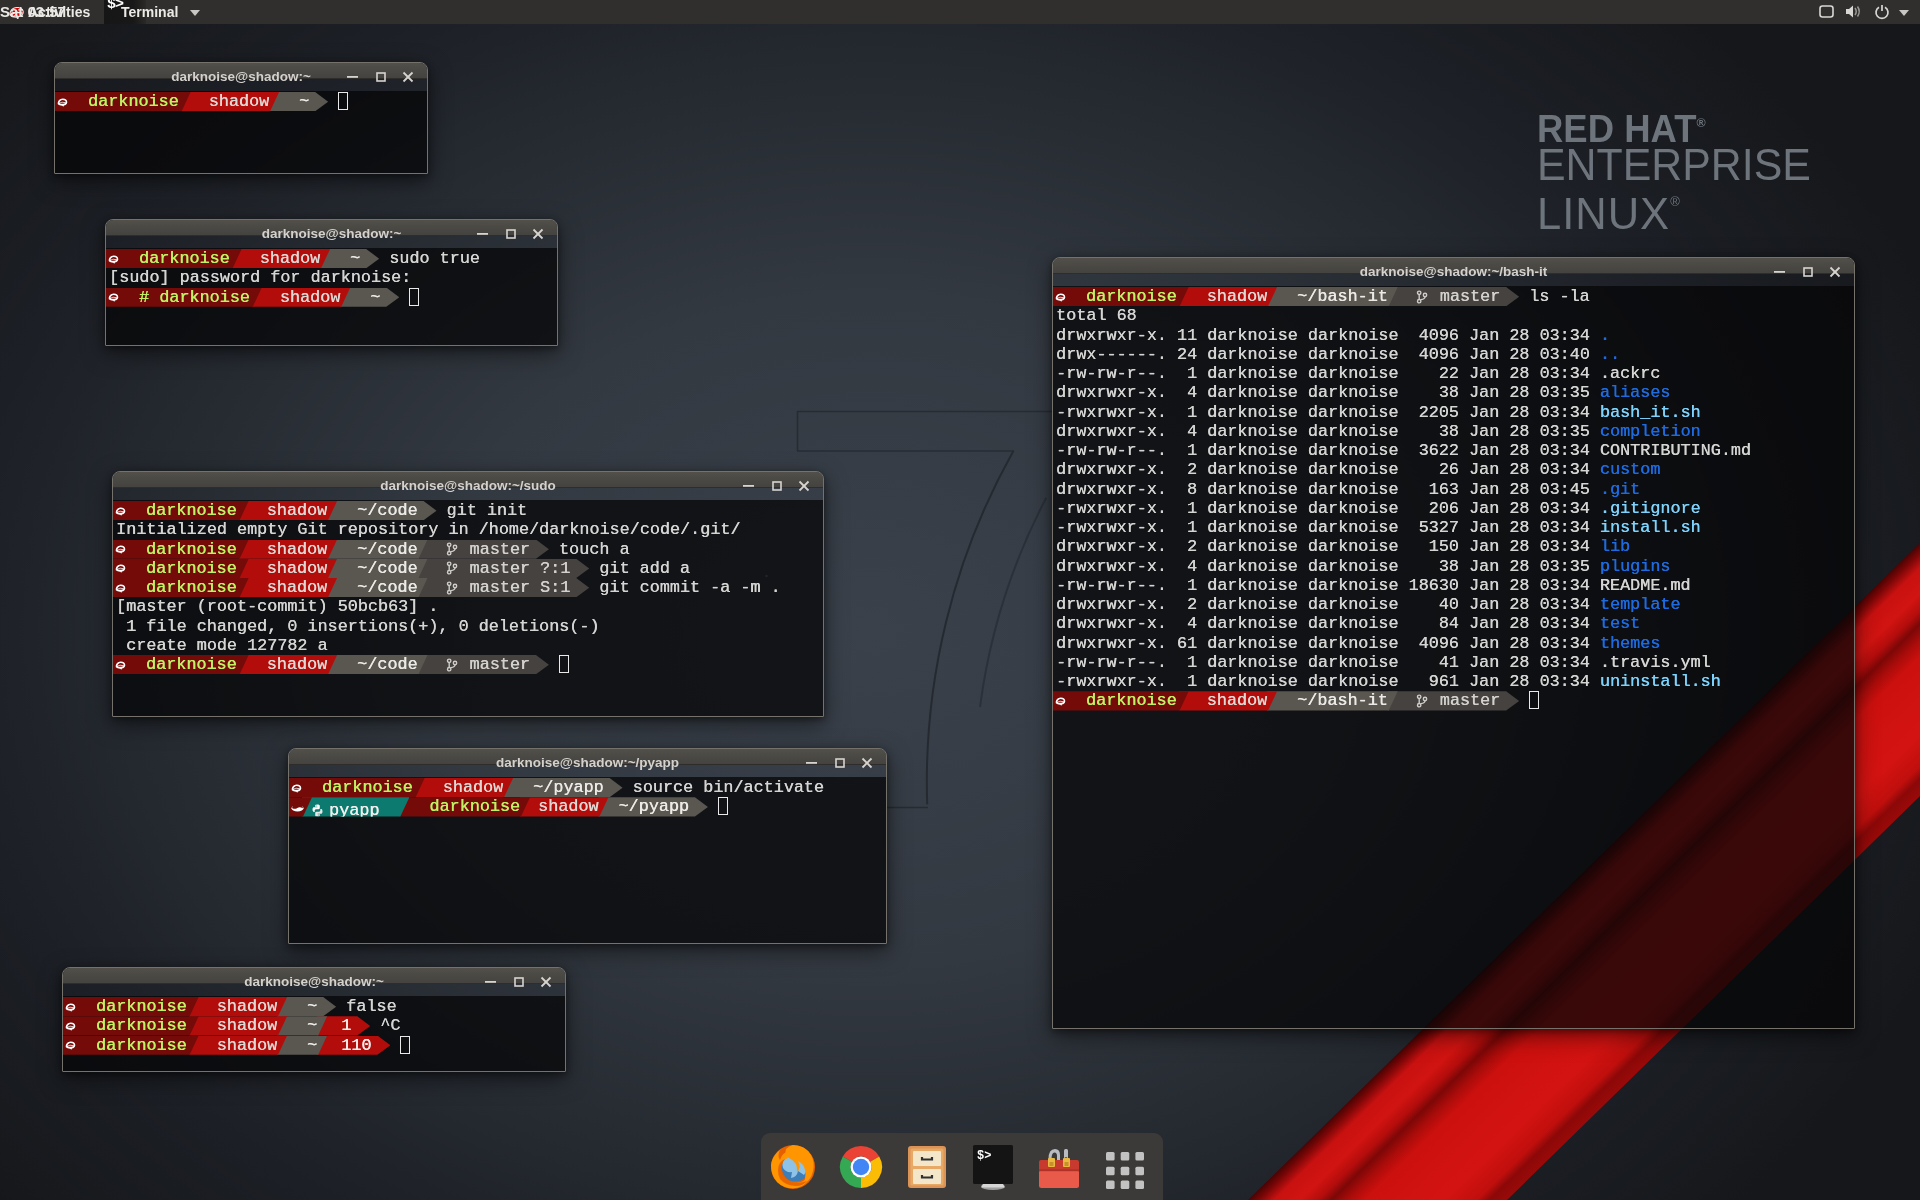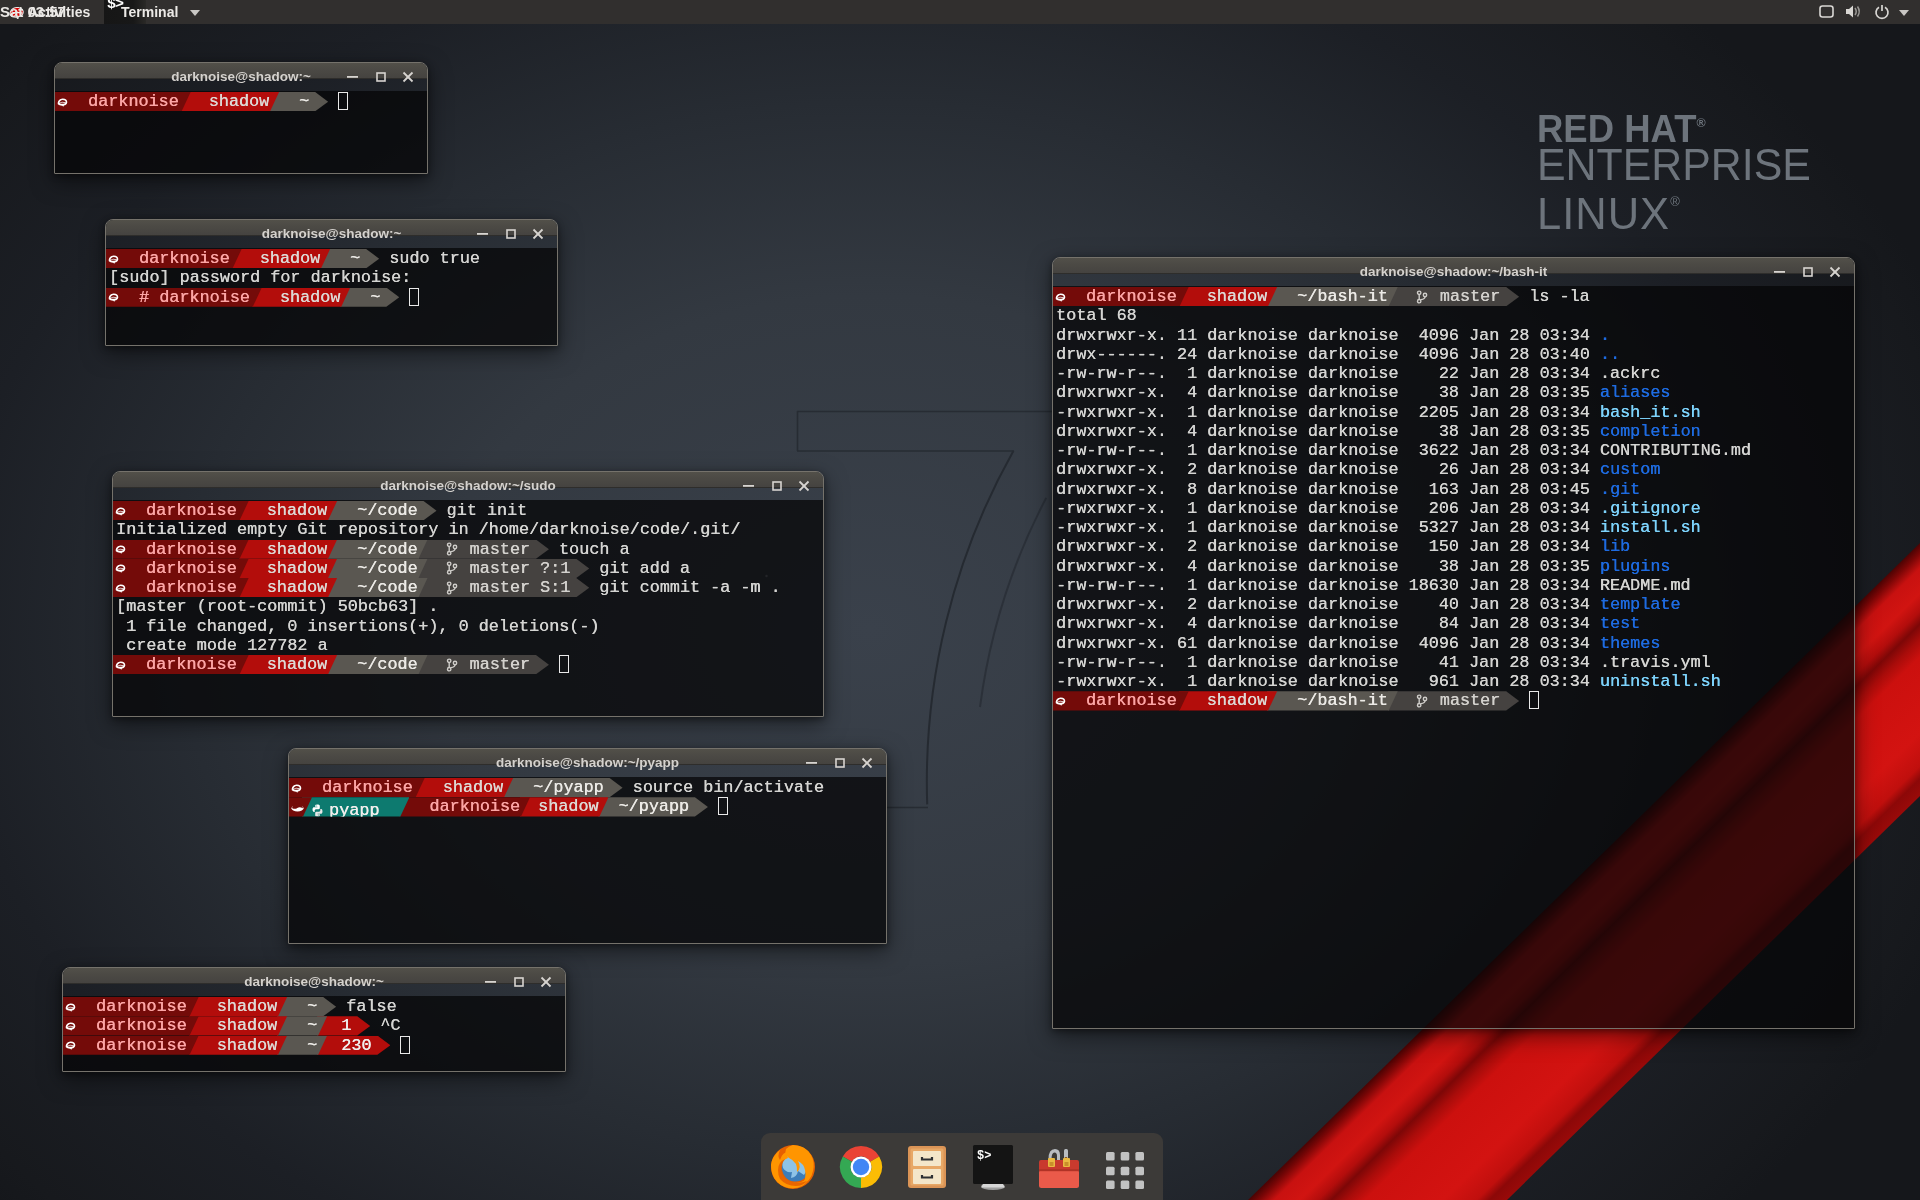--- a/index.html
+++ b/index.html
@@ -42,21 +42,21 @@
        padding-right:19px;margin-right:0;}
   .sdark{padding:0 12px 0 2px;}
   .hat{margin-right:20px;}
   .sbright{padding:0 10px 0 28px;}
   .spath{padding:0 10px 0 30px;}
   .spath.pt{padding:0 19px 0 30px;}
   .sgit{padding:0 19px 0 28px;}
   .br{margin-right:12px;}
   .serr.pt{padding:0 19px 0 24px;}
   .z9{z-index:9}.z8{z-index:8}.z7{z-index:7}.z6{z-index:6}.z5{z-index:5}
-  .sdark{background:#740b09;color:#fca5a5;}
+  .sdark{background:#740b09;color:#bef264;}
   .sbright{background:#b30d0b;color:#ddd8d4;}
   .spath{background:#5a5751;color:#eceae6;}
   .sgit{background:#454240;color:#d3d1cd;}
   .steal{background:#0d7a6f;color:#f1efed;}
   .serr{background:#b30d0b;color:#f1efed;}
   .cmd{margin-left:10px;}
   .cur{display:inline-block;width:10px;height:18px;border:1px solid #e9e9e9;vertical-align:-3px;margin-left:10px;}
   .fg-b{color:#1e6be0;}
   .fg-g{color:#7dd3fc;}
   
@@ -312,21 +312,21 @@
           </svg><span>darknoise</span></span><span class="seg sbright z8">shadow</span><span class="seg spath pt z7">~</span><span class="cmd">false</span></div>
     <div class="row prow"><span class="seg sdark z9"><svg class="hat" width="11" height="10" viewBox="0 0 11 10">
             <path d="M0.8 7.3 C0.3 4.2 2.6 1.7 5.6 1.6 C8.5 1.5 10.4 3.3 10.3 5.2 C10.2 7 8.7 8.3 6.8 8.5 C7.1 9.4 6 10 5.5 9.1 L5.4 8.7 C3.6 8.8 1.8 8.3 0.8 7.3 Z" fill="#fff"></path>
             <path d="M2.5 5.9 C2.5 4.3 3.9 3.1 5.7 3 C7.4 3 8.7 3.9 8.7 5 C8.6 5.9 7.6 6.7 6.2 6.8 C4.7 6.9 3.2 6.6 2.5 5.9 Z" fill="#740b09"></path>
             <path d="M1.1 6.4 L5.1 4.7 L8.8 5.3 L8.6 6.1 L5 5.5 L1.7 7 Z" fill="#fff"></path>
           </svg><span>darknoise</span></span><span class="seg sbright z8">shadow</span><span class="seg spath z7">~</span><span class="seg serr pt z6">1</span><span class="cmd">^C</span></div>
     <div class="row prow"><span class="seg sdark z9"><svg class="hat" width="11" height="10" viewBox="0 0 11 10">
             <path d="M0.8 7.3 C0.3 4.2 2.6 1.7 5.6 1.6 C8.5 1.5 10.4 3.3 10.3 5.2 C10.2 7 8.7 8.3 6.8 8.5 C7.1 9.4 6 10 5.5 9.1 L5.4 8.7 C3.6 8.8 1.8 8.3 0.8 7.3 Z" fill="#fff"></path>
             <path d="M2.5 5.9 C2.5 4.3 3.9 3.1 5.7 3 C7.4 3 8.7 3.9 8.7 5 C8.6 5.9 7.6 6.7 6.2 6.8 C4.7 6.9 3.2 6.6 2.5 5.9 Z" fill="#740b09"></path>
             <path d="M1.1 6.4 L5.1 4.7 L8.8 5.3 L8.6 6.1 L5 5.5 L1.7 7 Z" fill="#fff"></path>
-          </svg><span>darknoise</span></span><span class="seg sbright z8">shadow</span><span class="seg spath z7">~</span><span class="seg serr pt z6">230</span><span class="cur"></span></div>
+          </svg><span>darknoise</span></span><span class="seg sbright z8">shadow</span><span class="seg spath z7">~</span><span class="seg serr pt z6">110</span><span class="cur"></span></div>
   </div>
 </div>
 
 <div class="win" style="left:1052px;top:257px;width:803px;height:772px;">
   <div class="tb">
       <div class="t">darknoise@shadow:~/bash-it</div>
     <svg class="abs" style="right:69px;top:13px" width="11" height="2">
         <rect width="11" height="1.8" fill="#d7d4d0"></rect>
       </svg>
     <svg class="abs" style="right:41px;top:9px" width="10" height="10" fill="none" stroke="#d7d4d0" stroke-width="1.6">

